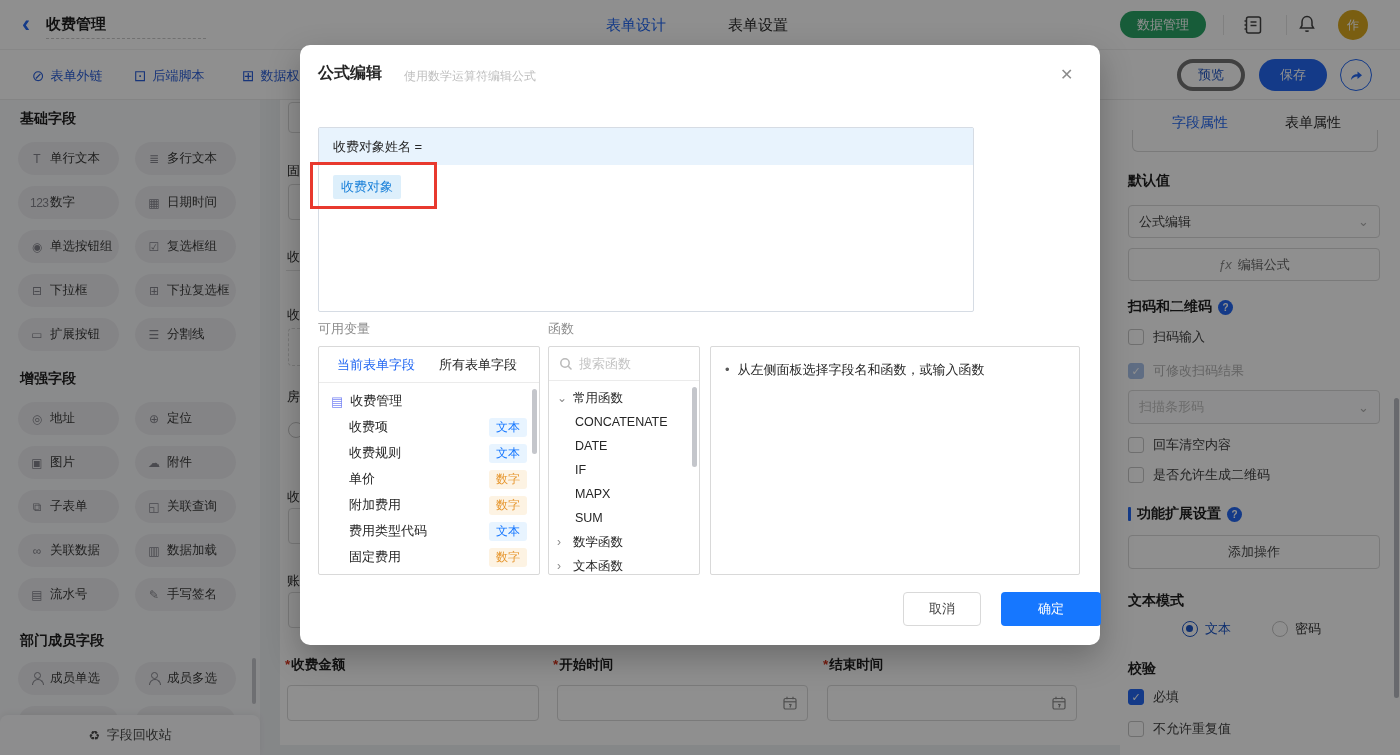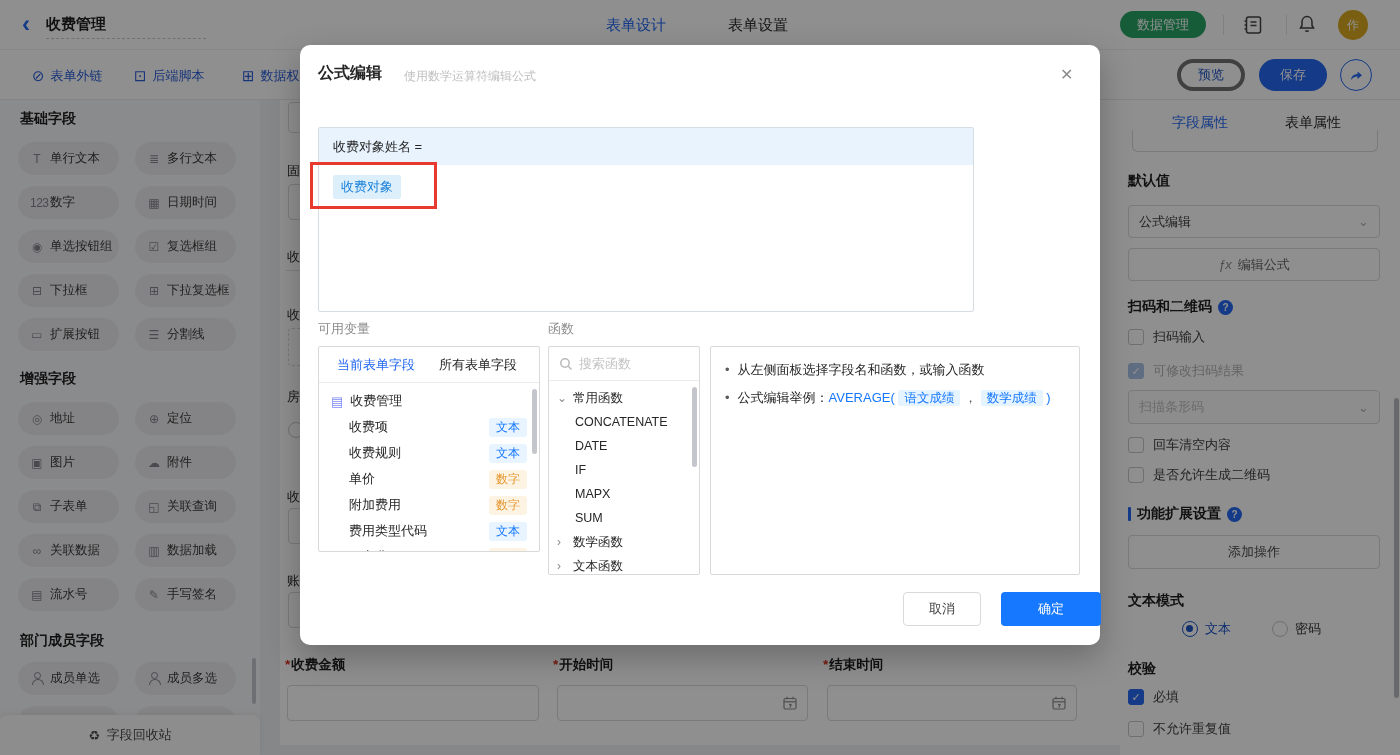--- a/index.html
+++ b/index.html
@@ -405,21 +405,21 @@
     <div class="fx-box">
       <div class="fx-head">收费对象姓名 =</div>
       <div class="fx-body">
         <span class="abs chip" style="left:14px;top:10px;">收费对象</span>
       </div>
     </div>
 
     <span class="abs panel-label" style="left:18px;top:275px;">可用变量</span>
     <span class="abs panel-label" style="left:248px;top:275px;">函数</span>
 
-    <div class="panel" style="left:18px;top:301px;width:222px;height:206px;">
+    <div class="panel" style="left:18px;top:301px;width:222px;height:229px;">
       <div class="var-tabs">
         <span class="var-tab active">当前表单字段</span>
         <span class="var-tab idle">所有表单字段</span>
       </div>
       <div style="padding-top:5px;">
         <div class="tree-row">
           <span class="doc">▤</span>
           <span>收费管理</span>
         </div>
         <div class="tree-row child">
@@ -487,29 +487,20 @@
             <span>文本函数</span>
           </div>
       </div>
       <div class="abs scroll-thumb" style="left:143px;top:40px;width:5px;height:80px;"></div>
     </div>
 
     <div class="panel" style="left:410px;top:301px;width:370px;height:229px;padding:13px 14px;">
       <div class="help-row">
           <span>从左侧面板选择字段名和函数，或输入函数</span>
         </div>
-      <div class="help-row" style="margin-top:8px;">
-        <span>
-          <span>公式编辑举例：</span><span class="blue-t">AVERAGE(</span>
-          <span class="chip2">语文成绩</span>
-          <span style="color:#595959;">，</span>
-          <span class="chip2">数学成绩</span>
-          <span class="blue-t">)</span>
-        </span>
-      </div>
     </div>
 
     <div class="abs btn-cancel" style="left:603px;top:547px;width:78px;height:34px;">取消</div>
     <div class="abs btn-ok" style="left:701px;top:547px;width:100px;height:34px;">确定</div>
   </div>
 
   <div class="red-annot"></div>
 
 </div>
 

